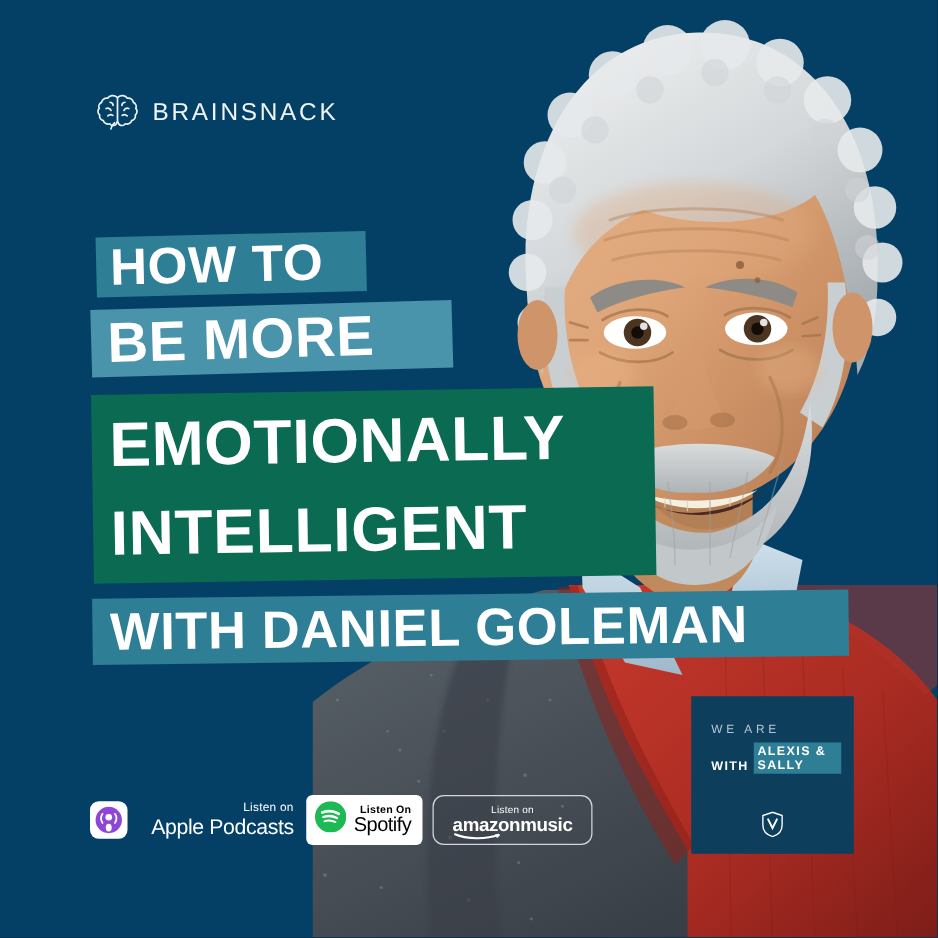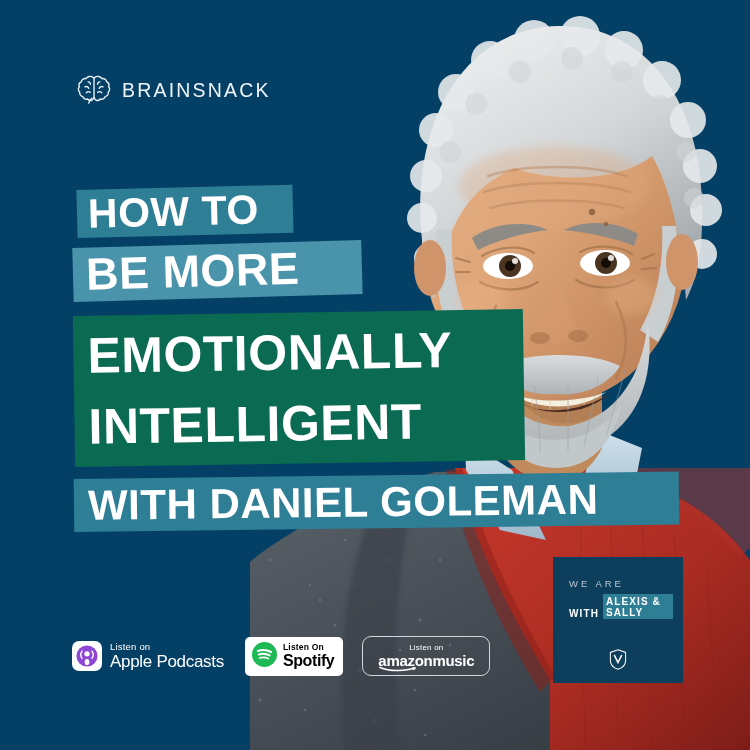--- a/index.html
+++ b/index.html
@@ -169,22 +169,23 @@
     height: 21px;
   }
 
   
   .badges {
     position: absolute;
     left: 70px;
     top: 636px;
     display: flex;
     align-items: center;
-    gap: 19px;
+    gap: 8px;
     z-index: 40;
+    text-align: right;
   }
   .badge {
     display: flex;
     align-items: center;
     box-sizing: border-box;
   }
   
   .badge-apple {
     gap: 8px;
     padding: 0 2px;
@@ -202,39 +203,40 @@
     font-size: 9.5px;
     letter-spacing: 0.2px;
     margin-bottom: 2px;
     display: block;
   }
   .apple-big {
     font-size: 17px;
     font-weight: 400;
     letter-spacing: -0.3px;
     display: block;
+    margin-left: 11px;
   }
   
   .badge-spotify {
     background: #ffffff;
     border-radius: 5px;
     padding: 5px 9px 5px 7px;
     gap: 6px;
   }
   .spot-text { line-height: 1; color: #000000; }
   .spot-small {
     font-size: 8.5px;
     font-weight: 700;
     letter-spacing: 0.2px;
     margin-bottom: 1px;
     display: block;
   }
   .spot-big {
     font-size: 16px;
-    font-weight: 700;
+    font-weight: 400;
     letter-spacing: -0.4px;
     display: block;
   }
   
   .badge-amazon {
     border: 1.3px solid #cfd8dd;
     border-radius: 9px;
     padding: 6px 15px 7px 15px;
     flex-direction: column;
     align-items: center;

